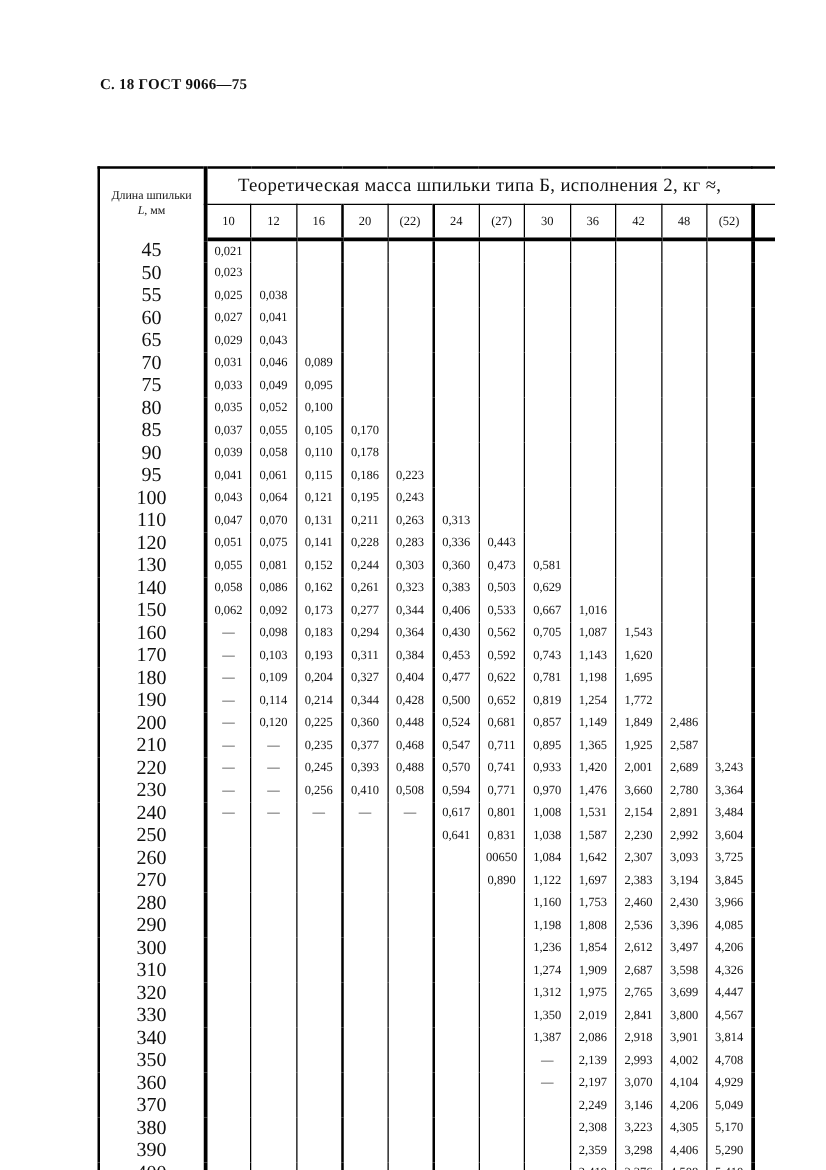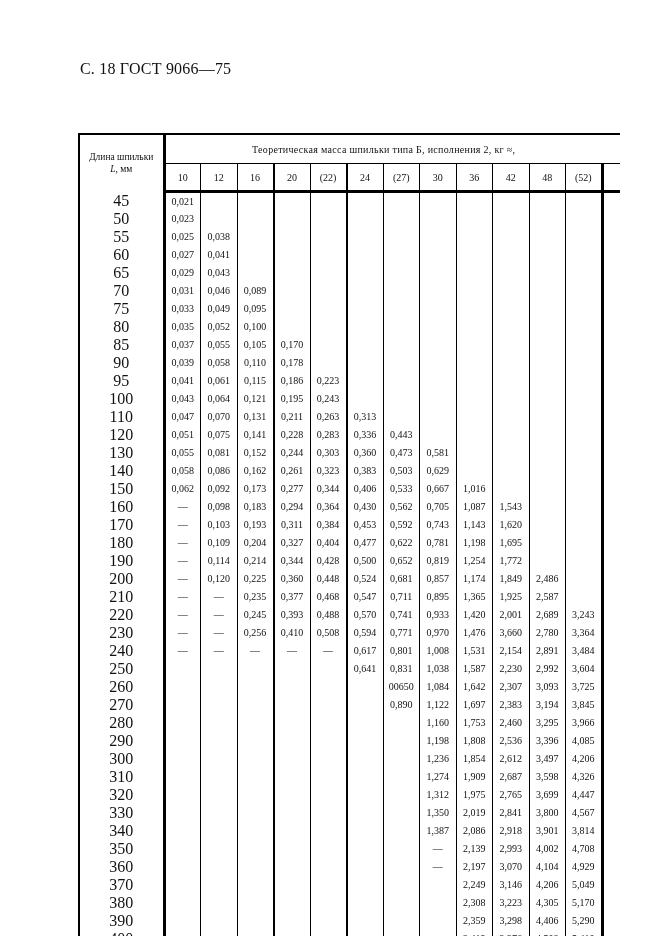--- a/index.html
+++ b/index.html
@@ -12,22 +12,22 @@
     position: relative;
     background: #ffffff;
     font-family: "Liberation Serif", "DejaVu Serif", serif;
     color: #111111;
     overflow: hidden;
   }
   .page-header {
     position: absolute;
     left: 80px;
     top: 60px;
-    font-size: 16px;
-    font-weight: normal;
+    font-size: 12px;
+    font-weight: bold;
     letter-spacing: 0.2px;
     white-space: nowrap;
   }
   .table-wrap {
     position: absolute;
     left: 78px;
     top: 133px;
   }
   table.mass-table {
     border-collapse: collapse;
@@ -47,21 +47,21 @@
     white-space: nowrap;
   }
   th.len-header {
     border-right: 3px solid #000;
     font-size: 9.5px;
     line-height: 12px;
   }
   th.group-header {
     height: 28px;
     border-bottom: 1px solid #000;
-    font-size: 10px;
+    font-size: 15px;
     letter-spacing: 0.3px;
   }
   tr.diam-row th {
     height: 26px;
     border-right: 1px solid #000;
     border-bottom: 3px solid #000;
     font-size: 10px;
   }
   tr.diam-row th.c2, tr.diam-row th.c4 { border-right: 2px solid #000; }
   tr.diam-row th.c11 { border-right: 3px solid #000; }
@@ -453,21 +453,21 @@
         <tr>
           <td class="len">200</td>
           <td class="val c0">—</td>
           <td class="val c1">0,120</td>
           <td class="val c2">0,225</td>
           <td class="val c3">0,360</td>
           <td class="val c4">0,448</td>
           <td class="val c5">0,524</td>
           <td class="val c6">0,681</td>
           <td class="val c7">0,857</td>
-          <td class="val c8">1,174</td>
+          <td class="val c8">1,149</td>
           <td class="val c9">1,849</td>
           <td class="val c10">2,486</td>
           <td class="val c11"></td>
         </tr>
         <tr>
           <td class="len">210</td>
           <td class="val c0">—</td>
           <td class="val c1">—</td>
           <td class="val c2">0,235</td>
           <td class="val c3">0,377</td>
@@ -575,21 +575,21 @@
           <td class="val c0"></td>
           <td class="val c1"></td>
           <td class="val c2"></td>
           <td class="val c3"></td>
           <td class="val c4"></td>
           <td class="val c5"></td>
           <td class="val c6"></td>
           <td class="val c7">1,160</td>
           <td class="val c8">1,753</td>
           <td class="val c9">2,460</td>
-          <td class="val c10">3,295</td>
+          <td class="val c10">2,430</td>
           <td class="val c11">3,966</td>
         </tr>
         <tr>
           <td class="len">290</td>
           <td class="val c0"></td>
           <td class="val c1"></td>
           <td class="val c2"></td>
           <td class="val c3"></td>
           <td class="val c4"></td>
           <td class="val c5"></td>

